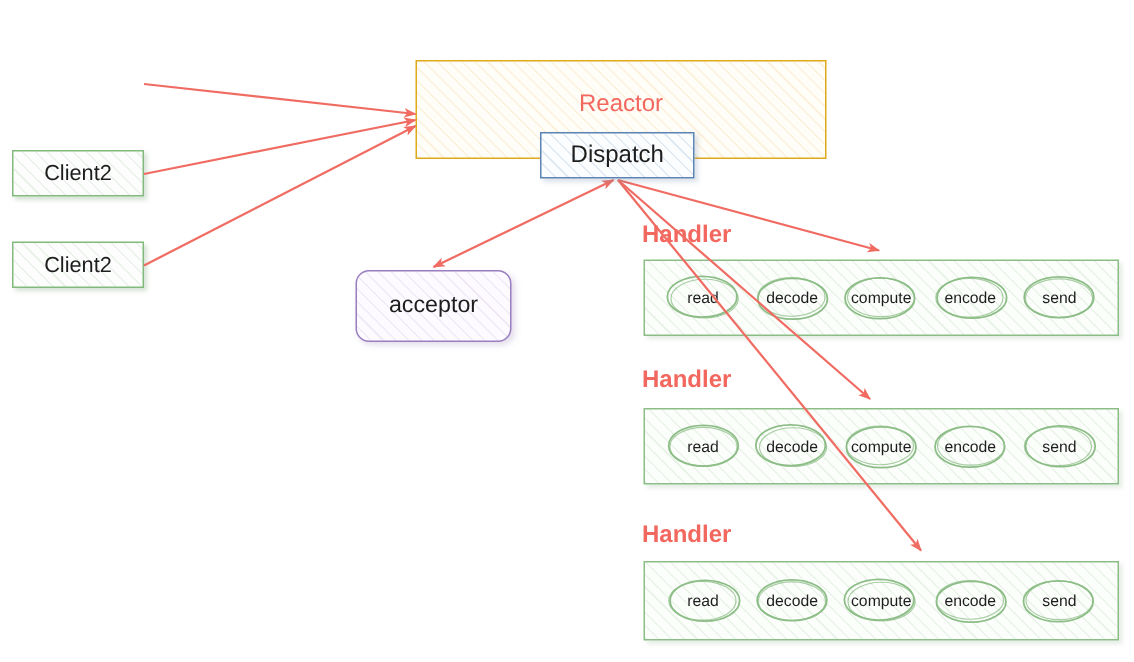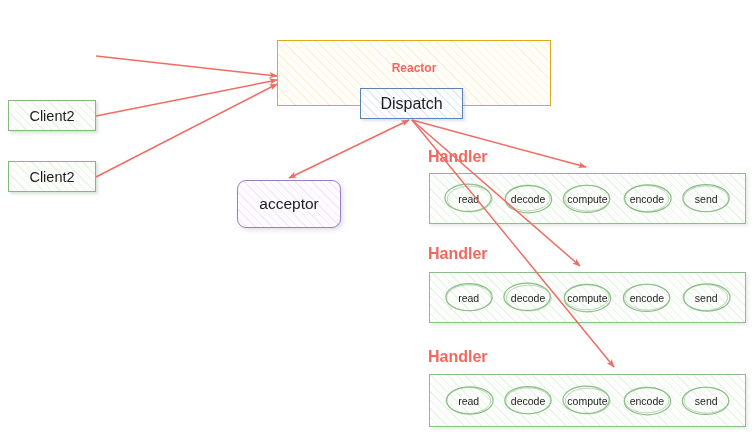--- a/index.html
+++ b/index.html
@@ -66,22 +66,22 @@
     background-image: repeating-linear-gradient(
         45deg,
         rgba(232, 170, 60, 0.14) 0px,
         rgba(232, 170, 60, 0.14) 1px,
         rgba(255, 255, 255, 0) 1px,
         rgba(255, 255, 255, 0) 6px);
     align-items: flex-start;
     padding-top: 20px;
   }
   .reactor-box .node-label {
-    font-size: 12px;
-    font-weight: bold;
+    font-size: 16px;
+    font-weight: normal;
     color: #f2685f;
   }
 
   
   .dispatch-box {
     border: 1.5px solid #5b83b4;
     background-color: #fbfdff;
     background-image: repeating-linear-gradient(
         45deg,
         rgba(91, 131, 180, 0.16) 0px,

